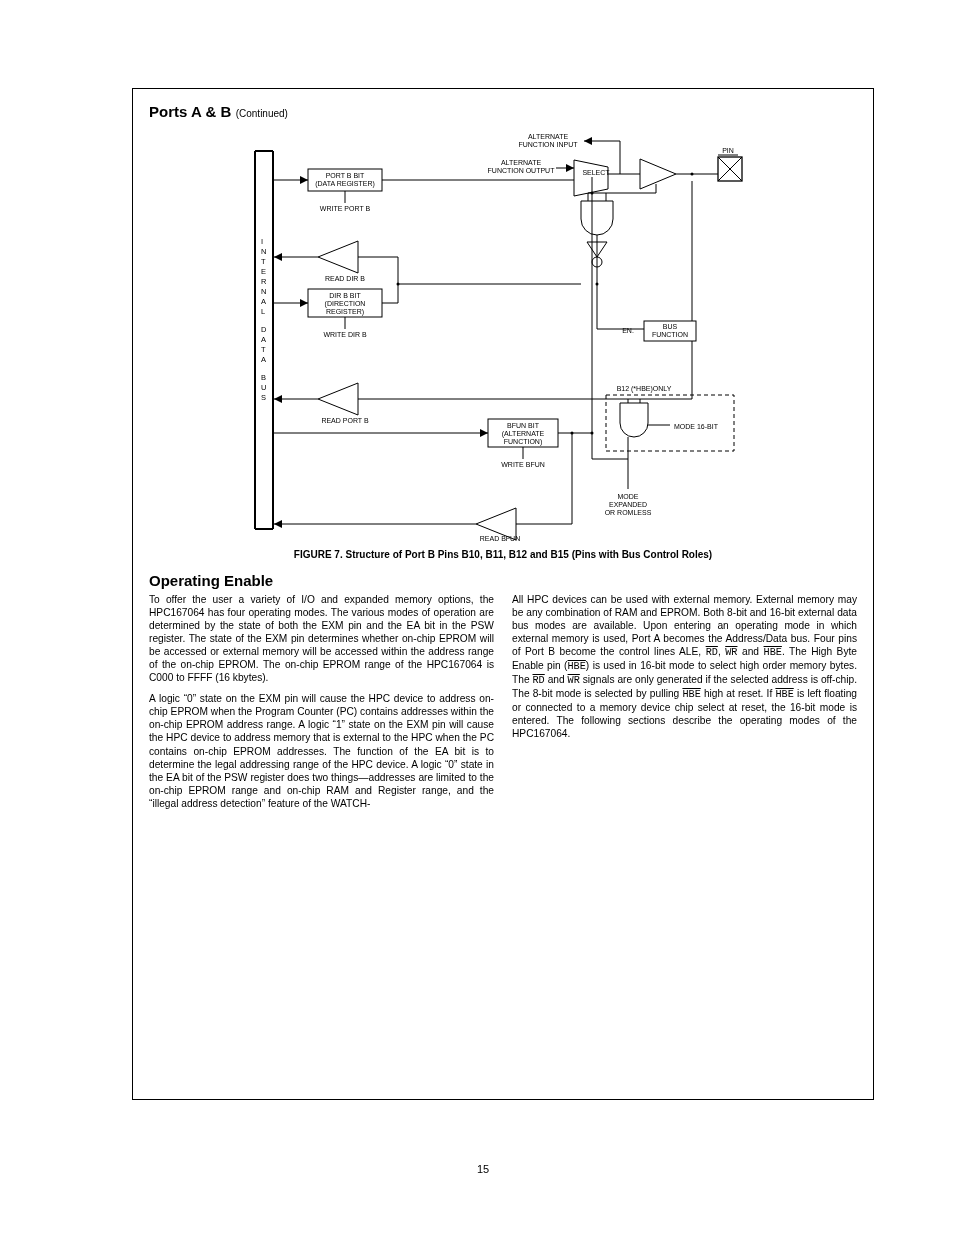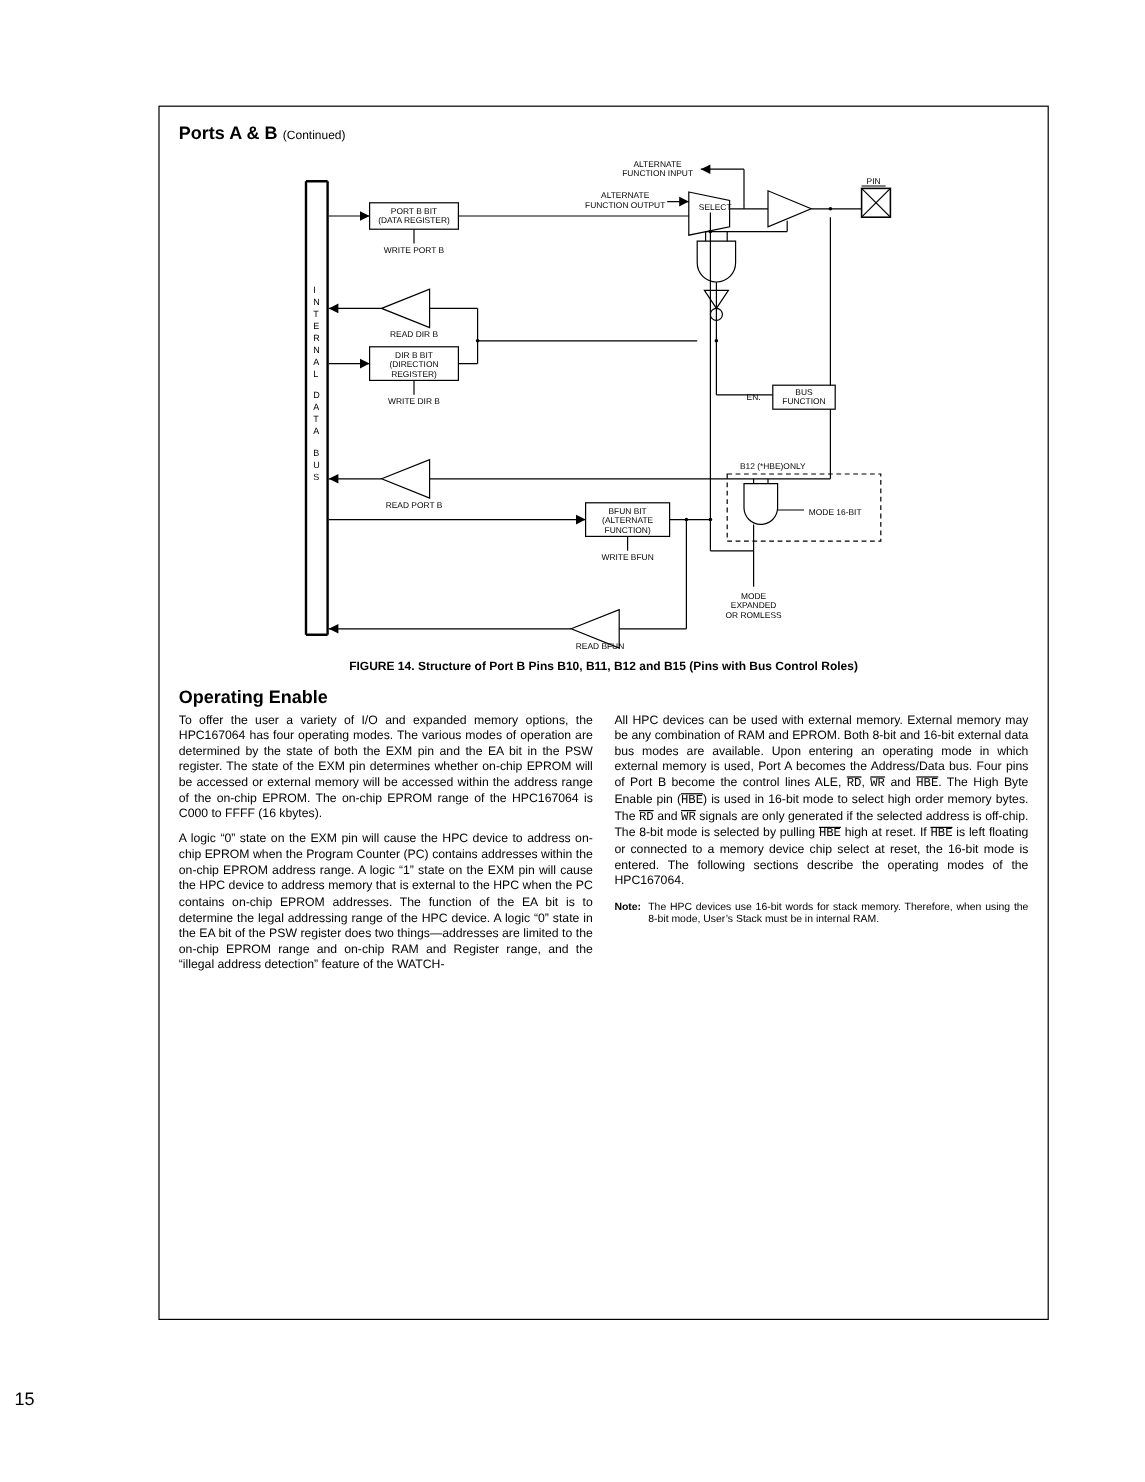--- a/index.html
+++ b/index.html
@@ -86,22 +86,22 @@
   }
   .note .label {
     font-weight: bold;
     white-space: nowrap;
   }
   .pagenum {
     position: absolute;
     left: 12px;
     right: 0;
     bottom: 60px;
-    text-align: left;
-    font-size: 15px;
+    text-align: center;
+    font-size: 11px;
   }
   
   .dsvg text {
     font-family: Helvetica, Arial, sans-serif;
     font-size: 7px;
     fill: #000;
   }
   .dsvg .bus text {
     font-size: 7.5px;
   }
@@ -267,35 +267,31 @@
         <polygon points="228,395 268,379 268,411" fill="none" stroke="#000"></polygon>
         <line x1="26" y1="395" x2="228" y2="395" stroke="#000"></line>
         <polygon points="26,395 34,391 34,399" fill="#000"></polygon>
         <line x1="268" y1="395" x2="324" y2="395" stroke="#000"></line>
         <line x1="324" y1="304" x2="324" y2="395" stroke="#000"></line>
         <circle cx="324" cy="304" r="1.5" fill="#000"></circle>
         <text x="252" y="412" text-anchor="middle">READ BFUN</text>
       </svg>
     </div>
 
-    <div class="figure-caption">FIGURE 14. Structure of Port B Pins B10, B11, B12 and B15 (Pins with Bus Control Roles)</div>
+    <div class="figure-caption">FIGURE 7. Structure of Port B Pins B10, B11, B12 and B15 (Pins with Bus Control Roles)</div>
 
     <div class="h2">Operating Enable</div>
 
     <div class="columns">
       <div class="col">
         <p>To offer the user a variety of I/O and expanded memory options, the HPC167064 has four operating modes. The various modes of operation are determined by the state of both the EXM pin and the EA bit in the PSW register. The state of the EXM pin determines whether on-chip EPROM will be accessed or external memory will be accessed within the address range of the on-chip EPROM. The on-chip EPROM range of the HPC167064 is C000 to FFFF (16 kbytes).</p>
         <p>A logic “0” state on the EXM pin will cause the HPC device to address on-chip EPROM when the Program Counter (PC) contains addresses within the on-chip EPROM address range. A logic “1” state on the EXM pin will cause the HPC device to address memory that is external to the HPC when the PC contains on-chip EPROM addresses. The function of the EA bit is to determine the legal addressing range of the HPC device. A logic “0” state in the EA bit of the PSW register does two things—addresses are limited to the on-chip EPROM range and on-chip RAM and Register range, and the “illegal address detection” feature of the WATCH-</p>
       </div>
       <div class="col">
         <p>
           <span>All HPC devices can be used with external memory. External memory may be any combination of RAM and EPROM. Both 8-bit and 16-bit external data bus modes are available. Upon entering an operating mode in which external memory is used, Port A becomes the Address/Data bus. Four pins of Port B become the control lines ALE, </span><span class="overline">RD</span><span>, </span><span class="overline">WR</span><span> and </span><span class="overline">HBE</span><span>. The High Byte Enable pin (</span><span class="overline">HBE</span><span>) is used in 16-bit mode to select high order memory bytes. The </span><span class="overline">RD</span><span> and </span><span class="overline">WR</span><span> signals are only generated if the selected address is off-chip. The 8-bit mode is selected by pulling </span><span class="overline">HBE</span><span> high at reset. If </span><span class="overline">HBE</span><span> is left floating or connected to a memory device chip select at reset, the 16-bit mode is entered. The following sections describe the operating modes of the HPC167064.</span>
         </p>
-        <div class="note">
-          <span class="label">Note:</span>
-          <span>The HPC devices use 16-bit words for stack memory. Therefore, when using the 8-bit mode, User’s Stack must be in internal RAM.</span>
-        </div>
       </div>
     </div>
   </div>
 
   <div class="pagenum">15</div>
 </div>
 
 </body></html>

